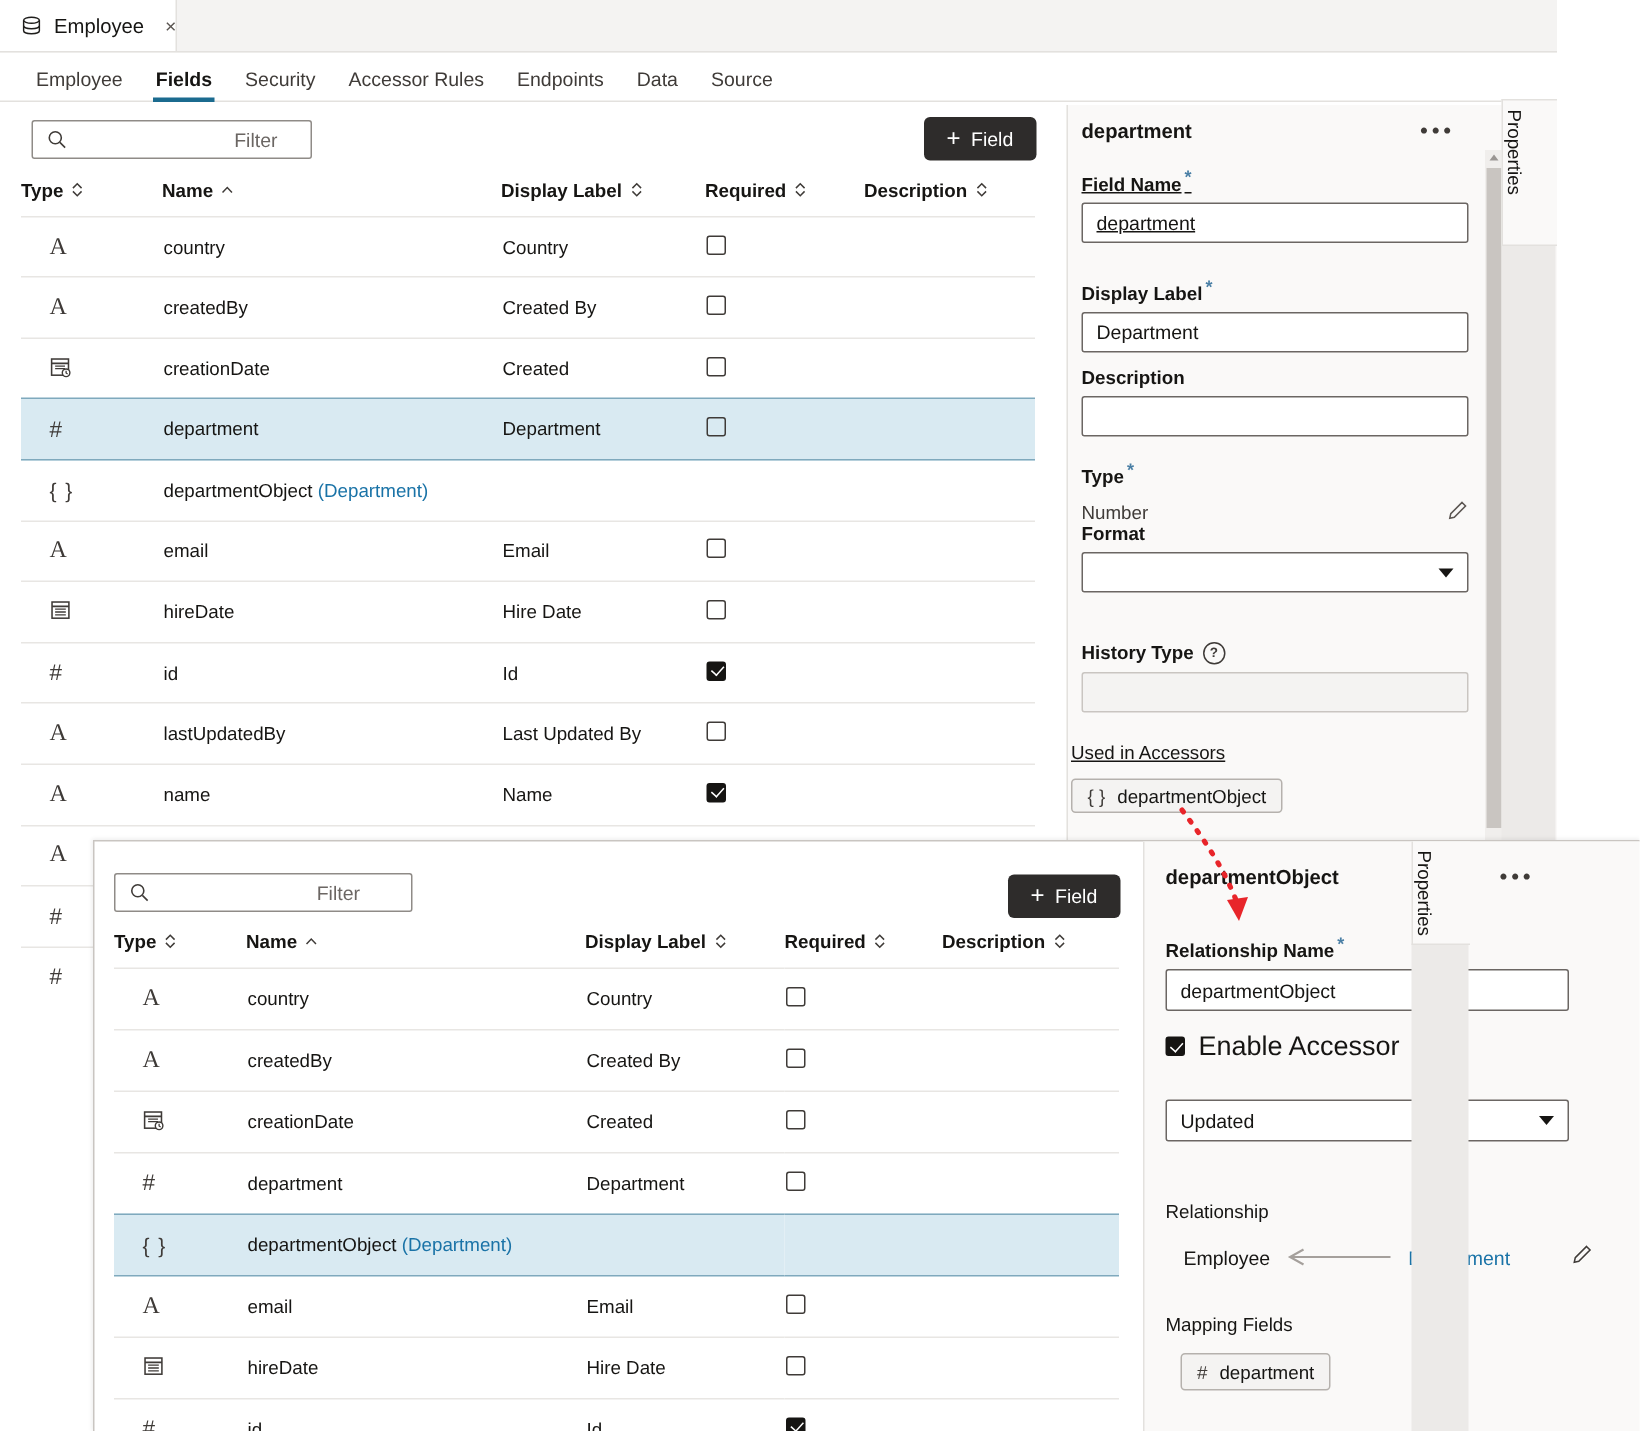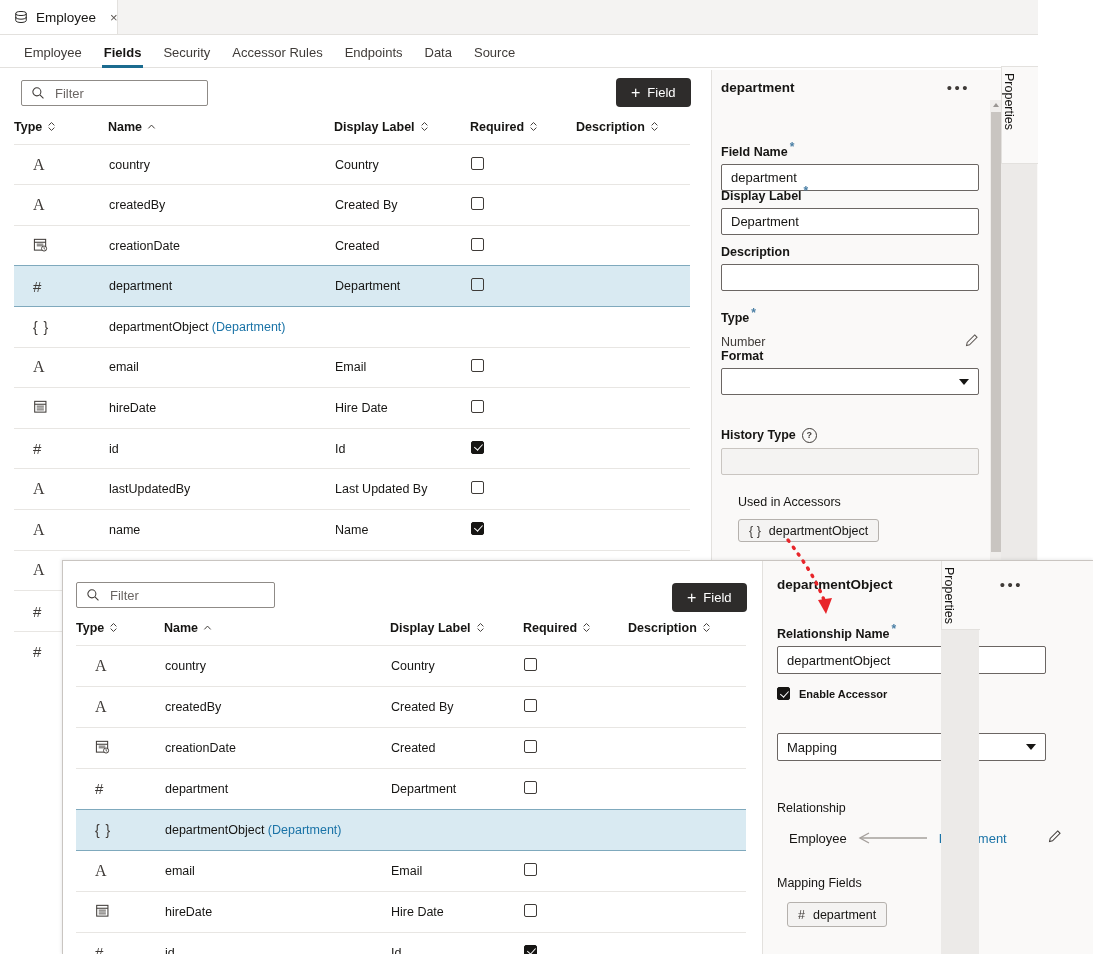--- a/index.html
+++ b/index.html
@@ -28,21 +28,21 @@
     display:flex;align-items:flex-end;padding-left:13px;box-sizing:border-box;}
   .navtab{padding:0 11px 7px 11px;font-size:13px;color:#3f3b38;position:relative;}
   .navtab.active{color:#161513;font-weight:bold;}
   .navtab.active:after{content:"";position:absolute;left:9px;right:9px;bottom:-1px;height:3px;background:#1b6b8f;}
 
   .toolbar{height:52px;position:relative;}
   .filterbox{position:absolute;left:21px;top:12px;width:187px;height:26px;
     border:1px solid #8f8b87;border-radius:2px;background:#fff;display:flex;align-items:center;box-sizing:border-box;}
   .filterbox .mag{margin-left:9px;margin-right:8px;display:flex;}
   .filterbox input{border:0;outline:0;font-family:"Liberation Sans",sans-serif;font-size:13px;
-    color:#0f766e;background:transparent;width:130px;}
+    color:#0f766e;background:transparent;width:130px;text-align:right;}
   .filterbox input::placeholder{color:#6b6663;}
   .addbtn{position:absolute;top:10px;height:29px;background:#2e2c2b;color:#fff;border-radius:4px;
     display:flex;align-items:center;justify-content:center;padding:0 15px;font-size:13px;box-sizing:border-box;}
   .addbtn .plus{font-size:16px;margin-right:7px;font-weight:300;line-height:1;}
 
   table.fields{border-collapse:collapse;table-layout:fixed;}
   table.fields th{font-size:12.5px;font-weight:bold;color:#161513;text-align:left;
      padding:0 0 9px 0;white-space:nowrap;}
   table.fields th .sorticon{display:inline-block;margin-left:5px;vertical-align:middle;}
   table.fields td{font-size:12.5px;color:#161513;border-top:1px solid #e8e6e3;height:37px;vertical-align:middle;}
@@ -278,21 +278,21 @@
         </tr>
       </tbody>
   </table>
 
   <div class="proppanel" id="p1">
     <div style="position:absolute;left:9px;top:10px;right:68px;display:flex;align-items:center;justify-content:space-between;">
       <span class="ptitle">department</span>
       <span class="dots">•••</span>
     </div>
 
-    <div style="position:absolute;left:9px;top:70px;width:258px;">
+    <div style="position:absolute;left:9px;top:41px;width:258px;text-decoration:underline;">
       <div class="plabel"><span>Field Name</span><span class="req">*</span></div>
       <div class="ptext">
           <span>department</span>
         </div>
     </div>
 
     <div style="position:absolute;left:9px;top:114px;width:258px;">
       <div class="plabel"><span>Display Label</span><span class="req">*</span></div>
       <div class="ptext">
           <span>Department</span>
@@ -326,21 +326,21 @@
       </div>
     </div>
 
     <div style="position:absolute;left:9px;top:358px;width:258px;">
       <div class="plabel"><span>History Type</span><span class="qmark">?</span></div>
       <div class="ptext disabled">
           <span></span>
         </div>
     </div>
 
-    <div style="position:absolute;left:26px;top:425px;width:258px;">
+    <div style="position:absolute;left:2px;top:425px;width:258px;text-decoration:underline;">
       <div class="plabel" style="font-weight:normal;">Used in Accessors</div>
       <div style="margin-top:10px;">
         <span class="chip">
           <span class="cic">{ }</span>
           <span>departmentObject</span>
         </span>
       </div>
     </div>
 
     <div class="sbar" style="left:278px;top:30px;height:463px;">
@@ -485,26 +485,26 @@
 
     <div style="position:absolute;left:14px;top:61px;width:269px;">
       <div class="plabel"><span>Relationship Name</span><span class="req">*</span></div>
       <div class="ptext" style="height:28px;">
           <span>departmentObject</span>
         </div>
     </div>
 
     <div style="position:absolute;left:14px;top:126px;display:flex;align-items:center;">
       <span class="chk on"></span>
-      <span style="margin-left:9px;font-size:11px;font-weight:bold;">Enable Accessor</span>
+      <span style="margin-left:9px;font-size:18px;font-weight:normal;">Enable Accessor</span>
     </div>
 
     <div style="position:absolute;left:14px;top:172px;width:269px;">
       <div class="pselect" style="height:28px;">
-        <span>Mapping</span>
+        <span>Updated</span>
         <span class="caret"></span>
       </div>
     </div>
 
     <div style="position:absolute;left:14px;top:240px;width:269px;">
       <div class="plabel" style="font-weight:normal;">Relationship</div>
       <div style="display:flex;align-items:center;margin-top:14px;padding-left:12px;">
         <span style="font-size:13px;">Employee</span>
         <span style="margin:0 10px;display:flex;align-items:center;">
           <svg width="72" height="14" viewBox="0 0 72 14">

